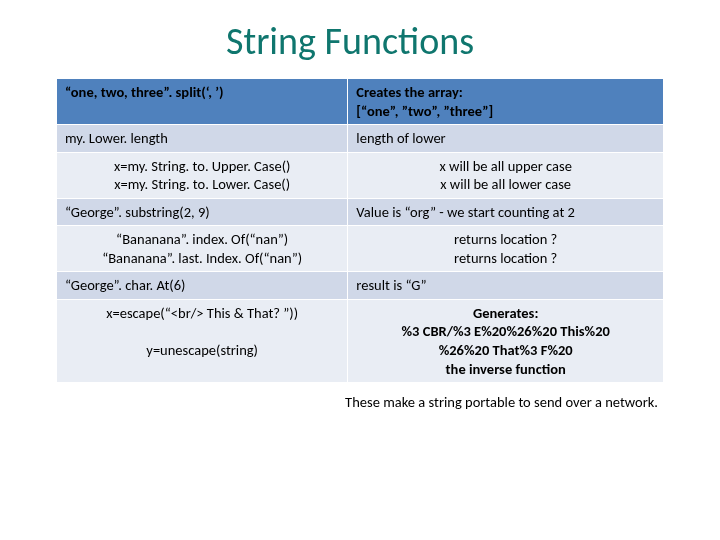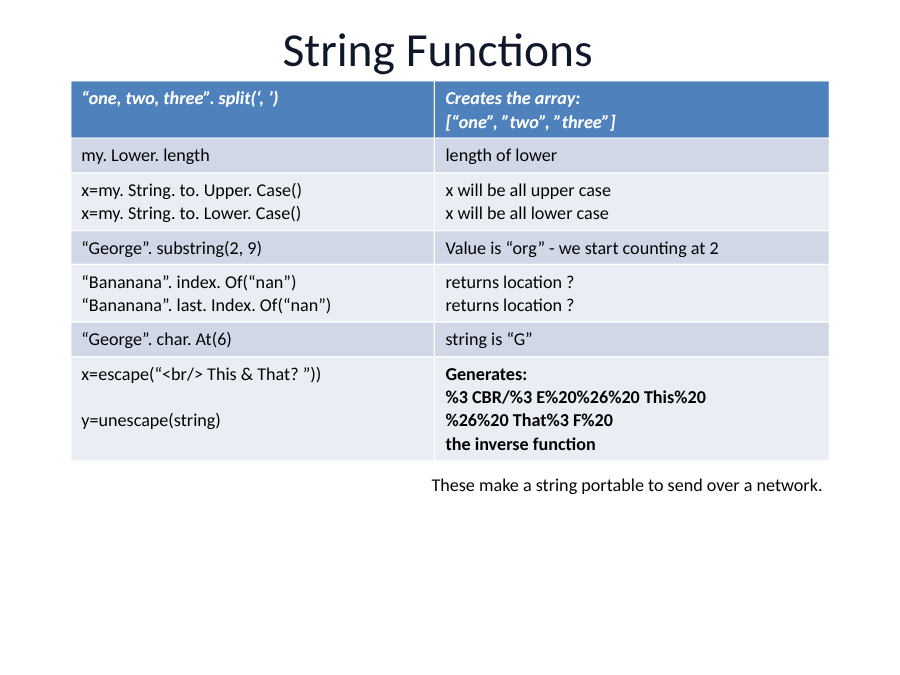--- a/index.html
+++ b/index.html
@@ -12,47 +12,47 @@
   }
   .slide {
     width: 100%;
     height: 100%;
     padding: 18px 0 0 0;
   }
   .title {
     text-align: center;
     font-size: 38px;
     font-weight: 400;
-    color: #0f172a;
+    color: #0f766e;
+    margin-bottom: 14px;
     padding-left: 20px;
     padding-right: 40px;
   }
   .tbl {
     width: calc(100% - 112px);
     margin-left: 56px;
     border-collapse: collapse;
     font-size: 14.5px;
     color: #000;
   }
   .tbl td {
     border: 1px solid #ffffff;
     padding: 4px 8px;
     vertical-align: top;
     line-height: 1.28;
   }
   .tbl .col-l { width: 48%; }
   .tbl .col-r { width: 52%; }
   .hdr td {
     background: #4f81bd;
-    color: #ffffff;
+    color: #000000;
     font-weight: 700;
-    font-style: italic;
   }
   .row-lt td { background: #d0d8e8; }
-  .row-dk td { background: #e9edf4; }
+  .row-dk td { background: #e9edf4; text-align: center; }
   .bold { font-weight: 700; }
   .footnote {
     margin-left: 56px;
     margin-right: 56px;
     margin-top: 10px;
     font-size: 14.5px;
     line-height: 1.28;
     text-align: right;
     padding-right: 6px;
     width: calc(100% - 112px);
@@ -86,21 +86,21 @@
     <tr class="row-lt">
       <td>“George”. substring(2, 9)</td>
       <td>Value is “org”  - we start counting at 2</td>
     </tr>
     <tr class="row-dk">
       <td>“Bananana”. index. Of(“nan”)<br>“Bananana”. last. Index. Of(“nan”)</td>
       <td>returns location ?<br>returns location ?</td>
     </tr>
     <tr class="row-lt">
       <td>“George”. char. At(6)</td>
-      <td>string is “G”</td>
+      <td>result is “G”</td>
     </tr>
     <tr class="row-dk">
       <td>x=escape(“&lt;br/&gt; This &amp; That? ”))<br><br>y=unescape(string)</td>
       <td class="bold">Generates:<br>%3 CBR/%3 E%20%26%20 This%20<br>%26%20 That%3 F%20<br> the inverse function</td>
     </tr>
   </tbody>
     </table>
 
   <div class="footnote">
     <div class="footnote-inner">These make a string portable to send over a network.</div>

